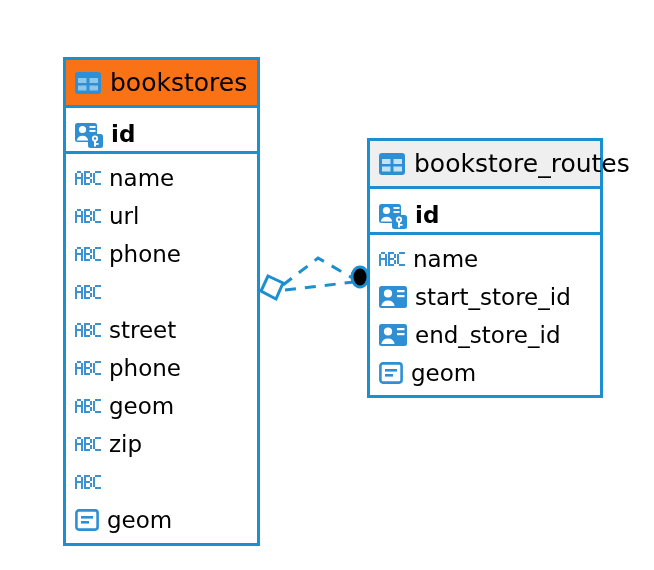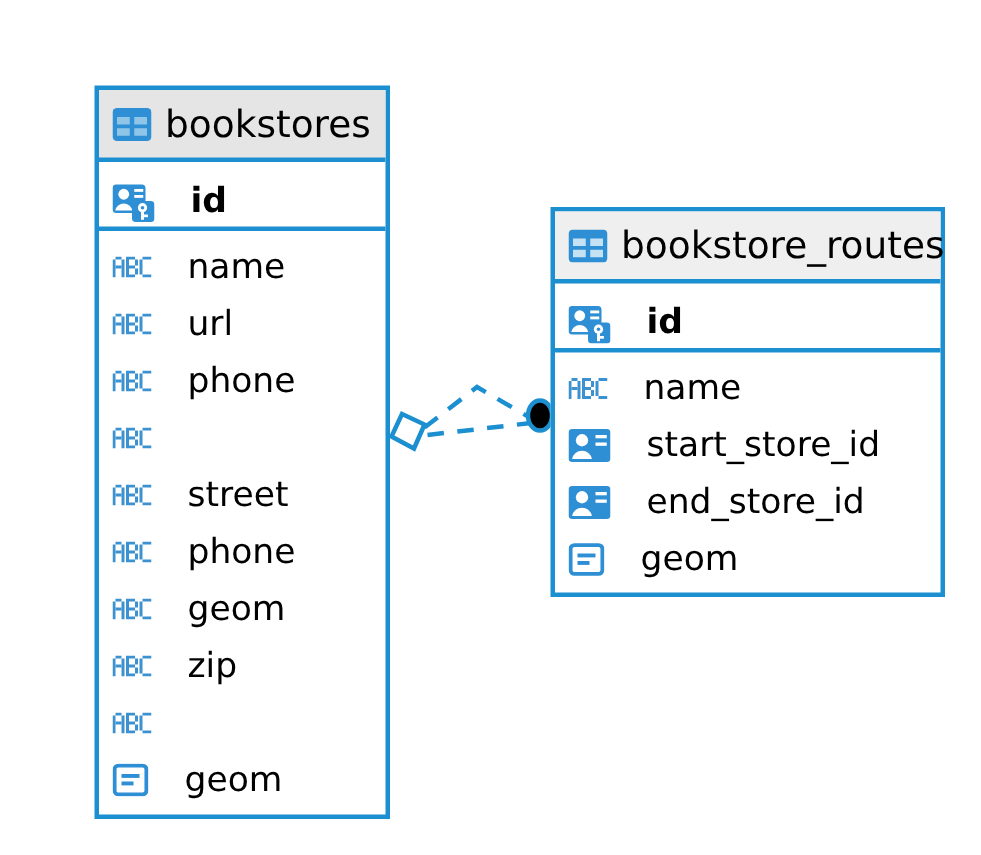--- a/index.html
+++ b/index.html
@@ -31,39 +31,39 @@
 
   .entity-header {
     display: flex;
     align-items: center;
     box-sizing: border-box;
     height: 48px;
     padding: 0 10px 0 9px;
     border-bottom: 3px solid #1b8fd0;
     gap: 9px;
   }
-  .entity-header.accent { background: #e5e5e5; }
+  .entity-header.accent { background: #f97316; }
   .entity-header.plain  { background: #efefef; }
 
   .entity-title {
     font-size: 25px;
     color: #000000;
     line-height: 1;
     white-space: nowrap;
   }
 
   .field-list { display: block; }
 
   .field-row {
     display: flex;
     align-items: center;
     box-sizing: border-box;
     height: 38px;
     padding: 10px 8px 0 9px;
-    gap: 24px;
+    gap: 8px;
   }
   .field-row.pk {
     height: 46px;
     border-bottom: 3px solid #1b8fd0;
   }
   .field-label {
     font-size: 23px;
     color: #000000;
     line-height: 1;
     white-space: nowrap;
@@ -347,21 +347,21 @@
           <rect x="1.4" y="1.4" width="21.2" height="19.2" rx="2.5" fill="none" stroke="#2e8fd4" stroke-width="2.6"></rect>
           <rect x="6" y="7" width="12" height="2.6" fill="#2e8fd4"></rect>
           <rect x="6" y="12" width="8" height="2.6" fill="#2e8fd4"></rect>
         </svg>
         <span class="field-label">geom</span>
       </div>
 
     </div>
   </div>
 
-  <div class="entity" style="left:367px; top:138px; width:263px; height:260px;">
+  <div class="entity" style="left:367px; top:138px; width:236px; height:260px;">
 
     <div class="entity-header plain">
       <svg class="ico ico-table" viewBox="0 0 26 22">
         <rect x="0" y="0" width="26" height="22" rx="3" fill="#2e8fd4"></rect>
         <rect x="3" y="6" width="8.5" height="5" fill="#c5e2f5"></rect>
         <rect x="14.5" y="6" width="8.5" height="5" fill="#c5e2f5"></rect>
         <rect x="3" y="13.5" width="8.5" height="5" fill="#c5e2f5"></rect>
         <rect x="14.5" y="13.5" width="8.5" height="5" fill="#c5e2f5"></rect>
       </svg>
       <span class="entity-title">bookstore_routes</span>

